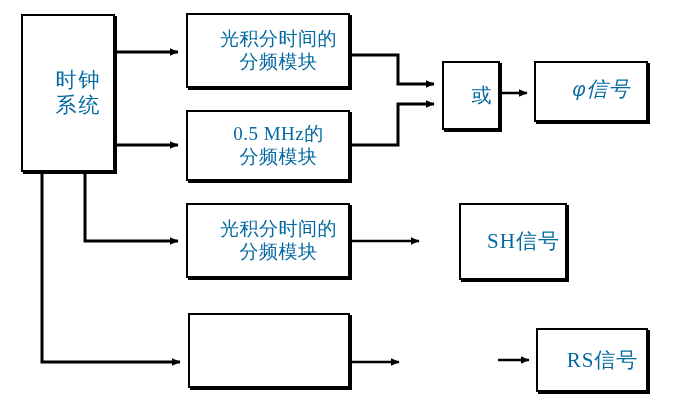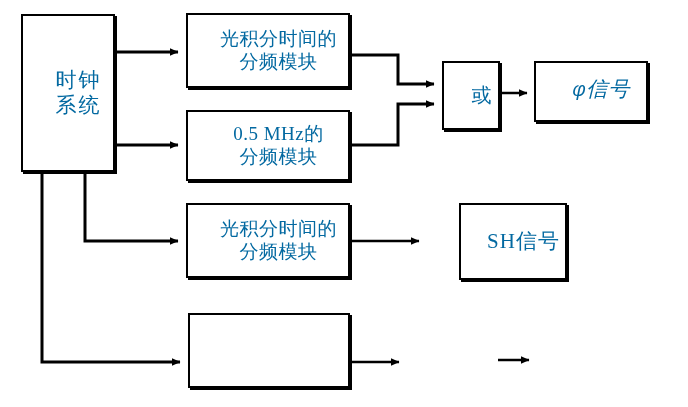--- a/index.html
+++ b/index.html
@@ -115,14 +115,17 @@
   </div>
 
   <div class="node one-line" style="left:426px; top:203px; width:108px; height:77px;margin-left:33px;">
     <span class="line">SH信号</span>
   </div>
 
   <div class="node two-line" style="left:188px; top:313px; width:162px; height:75px;">
   </div>
 
 
+  <div class="node one-line" style="left:536px; top:328px; width:112px; height:64px;">
+    <span class="line">RS信号</span>
+  </div>
 
 </div>
 
 </body></html>

